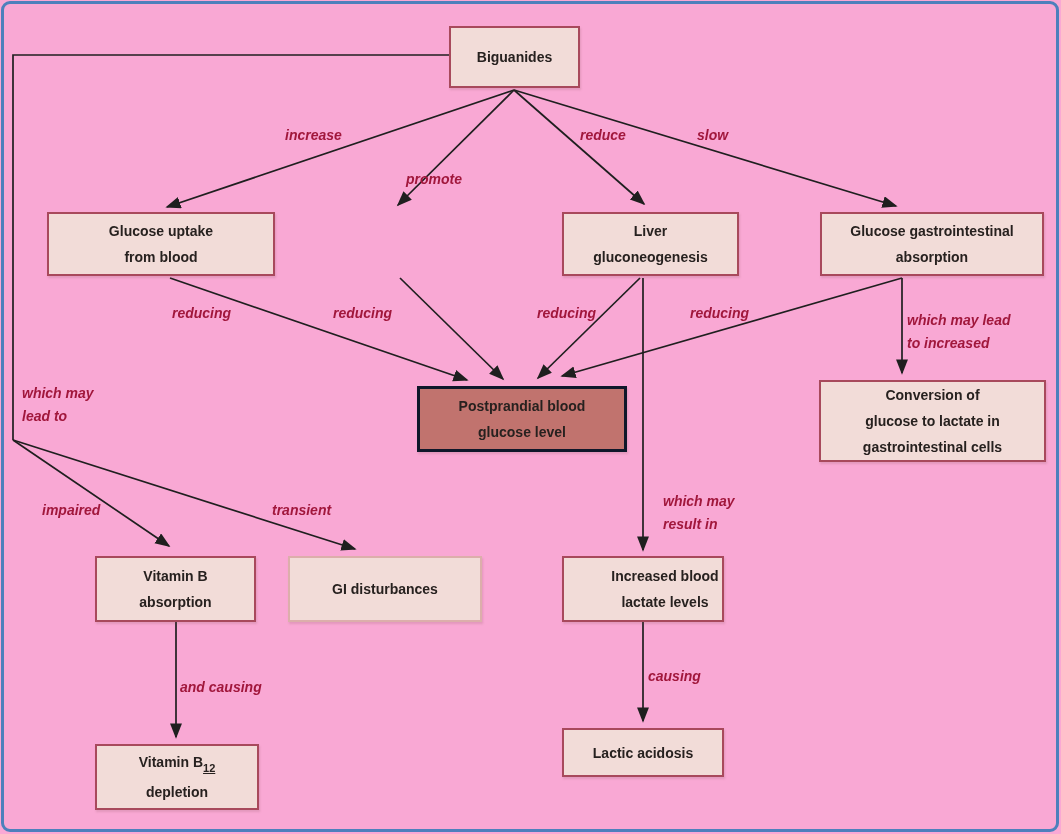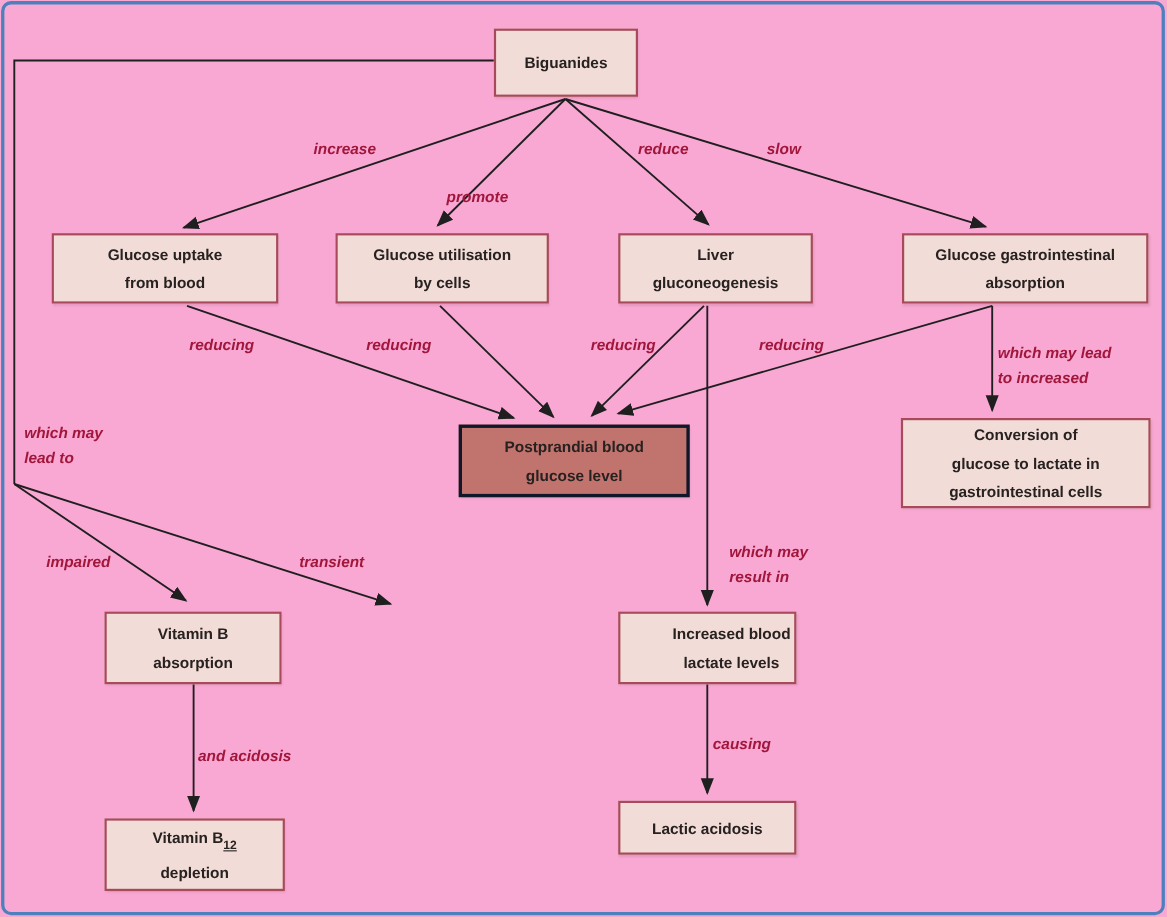--- a/index.html
+++ b/index.html
@@ -54,29 +54,25 @@
       <line x1="902" y1="278" x2="902" y2="373" marker-end="url(#ah)"></line>
       <line x1="176" y1="622" x2="176" y2="737" marker-end="url(#ah)"></line>
       <line x1="643" y1="622" x2="643" y2="721" marker-end="url(#ah)"></line>
     </g>
   </svg>
 
   <div class="node" style="left:449px; top:26px; width:131px; height:62px;">
     <div>Biguanides</div>
   </div>
 
-  <div class="node" style="left:47px; top:212px; width:206px; height:64px;">
+  <div class="node" style="left:47px; top:212px; width:228px; height:64px;">
     <div>Glucose uptake</div>
     <div>from blood</div>
   </div>
 
-  <div class="node" style="left:305px; top:212px; width:194px; height:64px;">
-    <div>Glucose utilisation</div>
-    <div>by cells</div>
-  </div>
 
   <div class="node" style="left:562px; top:212px; width:177px; height:64px;">
     <div>Liver</div>
     <div>gluconeogenesis</div>
   </div>
 
   <div class="node" style="left:820px; top:212px; width:224px; height:64px;">
     <div>Glucose gastrointestinal</div>
     <div>absorption</div>
   </div>
@@ -90,20 +86,23 @@
     <div>Conversion of</div>
     <div>glucose to lactate in</div>
     <div>gastrointestinal cells</div>
   </div>
 
   <div class="node" style="left:95px; top:556px; width:161px; height:66px;">
     <div>Vitamin B</div>
     <div>absorption</div>
   </div>
 
+  <div class="node light" style="left:288px; top:556px; width:194px; height:66px;">
+    <div>GI disturbances</div>
+  </div>
 
   <div class="node" style="left:95px; top:744px; width:164px; height:66px;">
     <div><span>Vitamin B</span><sub>12</sub></div>
     <div>depletion</div>
   </div>
 
   <div class="node" style="left:562px; top:556px; width:162px; height:66px;padding-left:44px;">
     <div>Increased blood</div>
     <div>lactate levels</div>
   </div>
@@ -127,21 +126,21 @@
     <div>to increased</div>
   </div>
 
   <div class="elab" style="left:22px; top:382px;">
     <div>which may</div>
     <div>lead to</div>
   </div>
 
   <div class="elab" style="left:42px; top:499px;">impaired</div>
   <div class="elab" style="left:272px; top:499px;">transient</div>
-  <div class="elab" style="left:180px; top:676px;">and acidosis</div>
+  <div class="elab" style="left:180px; top:676px;">and causing</div>
 
   <div class="elab" style="left:663px; top:490px;">
     <div>which may</div>
     <div>result in</div>
   </div>
 
   <div class="elab" style="left:648px; top:665px;">causing</div>
 
   <div class="frame"></div>
 </div>

